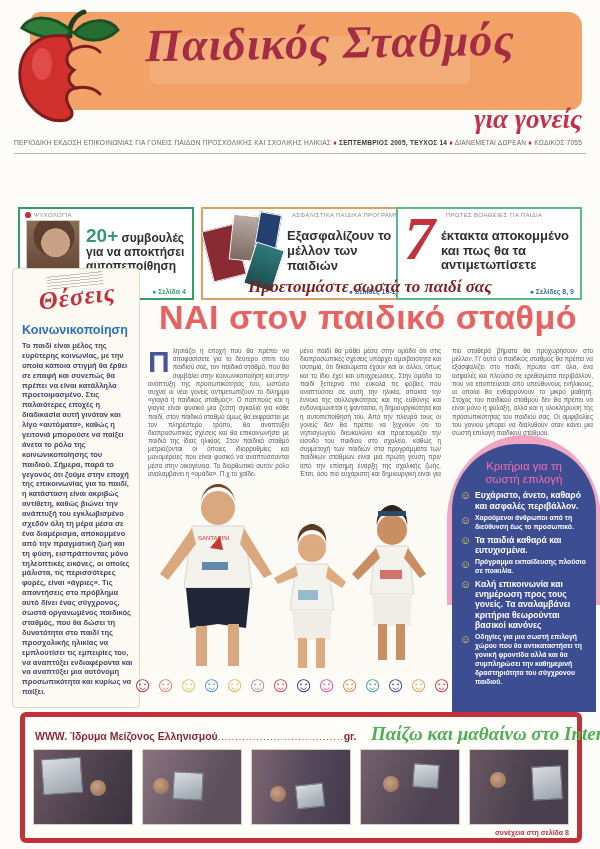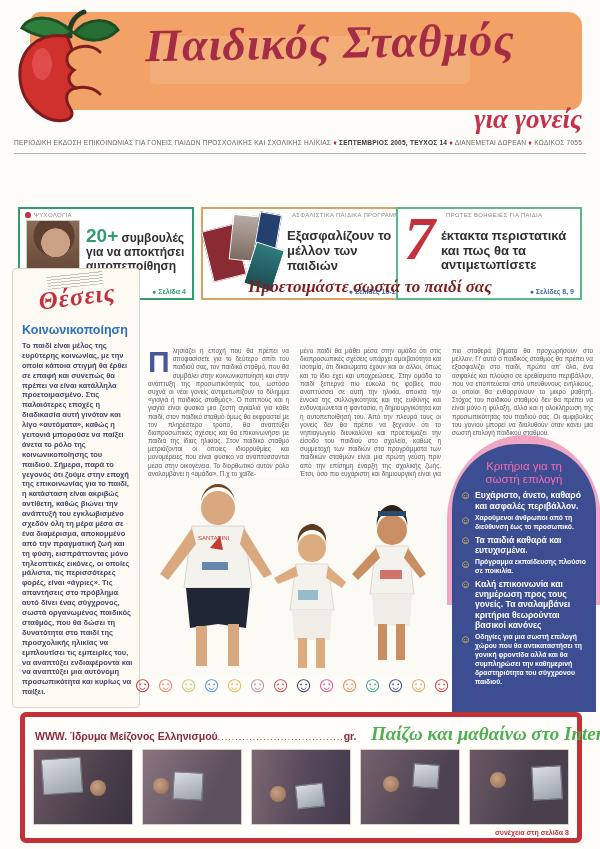--- a/index.html
+++ b/index.html
@@ -168,32 +168,33 @@
       <div class="bk bk4"></div>
     </div>
     <div class="tlabel">ΑΣΦΑΛΙΣΤΙΚΑ ΠΑΙΔΙΚΑ ΠΡΟΓΡΑΜΜΑΤΑ</div>
     <div class="tb2-head">Εξασφαλίζουν το μέλλον των παιδιών</div>
     <div class="tpage blue">● Σελίδες 10-11</div>
   </div>
 
   <div class="tbox tb3">
     <div class="tb3-seven">7</div>
     <div class="tlabel">ΠΡΩΤΕΣ ΒΟΗΘΕΙΕΣ ΓΙΑ ΠΑΙΔΙΑ</div>
-    <div class="tb3-head">έκτακτα περιστατικά και πως θα τα αντιμετωπίσετε</div>
+    <div class="tb3-head">έκτακτα αποκομμένο και πως θα τα αντιμετωπίσετε</div>
     <div class="tpage blue">● Σελίδες 8, 9</div>
   </div>
 
   <div class="scroll">
     <div class="scroll-scribble"></div>
     <div class="theseis">Θέσεις</div>
     <div class="side-head">Κοινωνικοποίηση</div>
     <div class="side-body">Το παιδί είναι μέλος της ευρύτερης κοινωνίας, με την οποία κάποια στιγμή θα έρθει σε επαφή και συνεπώς θα πρέπει να είναι κατάλληλα προετοιμασμένο. Στις παλαιότερες εποχές η διαδικασία αυτή γινόταν και λίγο «αυτόματα», καθώς η γειτονιά μπορούσε να παίξει άνετα το ρόλο της κοινωνικοποίησης του παιδιού. Σήμερα, παρά το γεγονός ότι ζούμε στην εποχή της επικοινωνίας για το παιδί, η κατάσταση είναι ακριβώς αντίθετη, καθώς βιώνει την ανάπτυξή του εγκλωβισμένο σχεδόν όλη τη μέρα μέσα σε ένα διαμέρισμα, αποκομμένο από την πραγματική ζωή και τη φύση, εισπράττοντας μόνο τηλεοπτικές εικόνες, οι οποίες μάλιστα, τις περισσότερες φορές, είναι «άγριες». Τις απαντήσεις στο πρόβλημα αυτό δίνει ένας σύγχρονος, σωστά οργανωμένος παιδικός σταθμός, που θα δώσει τη δυνατότητα στο παιδί της προσχολικής ηλικίας να εμπλουτίσει τις εμπειρίες του, να αναπτύξει ενδιαφέροντα και να αναπτύξει μια αυτόνομη προσωπικότητα και κυρίως να παίξει.</div>
   </div>
 
   <div class="kicker">Προετοιμάστε σωστά το παιδί σας</div>
+  <div class="headline">ΝΑΙ στον παιδικό σταθμό</div>
   <div class="cols">
     <div class="col col1">
       <span class="dropcap">Π</span><span>λησιάζει η εποχή που θα πρέπει να αποφασίσετε για το δεύτερο σπίτι του παιδιού σας, τον παιδικό σταθμό, που θα συμβάλει στην κοινωνικοποίηση και στην ανάπτυξη της προσωπικότητάς του, ωστόσο συχνά οι νέοι γονείς αντιμετωπίζουν το δίλημμα «γιαγιά ή παιδικός σταθμός». Ο παππούς και η γιαγιά είναι φυσικά μια ζεστή αγκαλιά για κάθε παιδί, στον παιδικό σταθμό όμως θα εκφραστεί με τον πληρέστερο τρόπο, θα αναπτύξει διαπροσωπικές σχέσεις και θα επικοινωνήσει με παιδιά της ίδιας ηλικίας. Στον παιδικό σταθμό μετριάζονται οι όποιες ιδιορρυθμίες και μονομέρειες που είναι φυσικό να αναπτύσσονται μέσα στην οικογένεια. Το διορθωτικό αυτόν ρόλο αναλαμβάνει η «ομάδα». Π.χ το χαϊδε-</span>
     </div>
     <div class="col col2">μένο παιδί θα μάθει μέσα στην ομάδα ότι στις διαπροσωπικές σχέσεις υπάρχει αμοιβαιότητα και ισοτιμία, ότι δικαιώματα έχουν και οι άλλοι, όπως και το ίδιο έχει και υποχρεώσεις. Στην ομάδα το παιδί ξεπερνά πιο εύκολα τις φοβίες που αναπτύσσει σε αυτή την ηλικία, αποκτά την έννοια της συλλογικότητας και της ευθύνης και ενδυναμώνεται η φαντασία, η δημιουργικότητα και η αυτοπεποίθησή του. Από την πλευρά τους οι γονείς δεν θα πρέπει να ξεχνούν ότι το νηπιαγωγείο διευκολύνει και προετοιμάζει την είσοδο του παιδιού στο σχολείο, καθώς η συμμετοχή των παιδιών στα προγράμματα των παιδικών σταθμών είναι μια πρώτη γεύση πριν από την επίσημη έναρξη της σχολικής ζωής. Έτσι, όσο πιο ευχάριστη και δημιουργική είναι για τα παιδιά αυτή η πρώτη επαφή τόσο πιο εύκολα και με</div>
     <div class="col col3">πιο σταθερά βήματα θα προχωρήσουν στο μέλλον. Γι' αυτό ο παιδικός σταθμός θα πρέπει να εξασφαλίζει στο παιδί, πρώτα απ' όλα, ένα ασφαλές και πλούσιο σε ερεθίσματα περιβάλλον, που να εποπτεύεται από υπεύθυνους ενήλικους, οι οποίοι θα ενθαρρύνουν το μικρό μαθητή. Στόχος του παιδικού σταθμού δεν θα πρέπει να είναι μόνο η φύλαξη, αλλά και η ολοκλήρωση της προσωπικότητας του παιδιού σας. Οι αμφιβολίες του γονιού μπορεί να διαλυθούν όταν κάνει μια σωστή επιλογή παιδικού σταθμού.</div>
   </div>
 
   <svg class="kids" viewBox="0 0 318 198">
     <rect width="318" height="198" fill="#fbfaf5"></rect>

